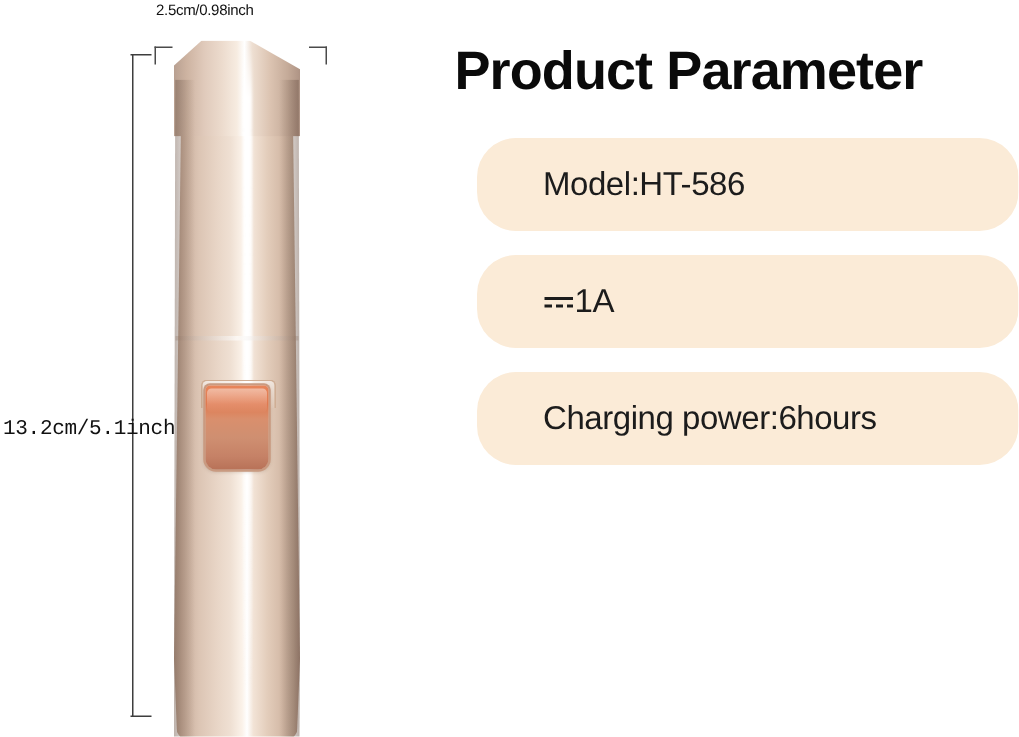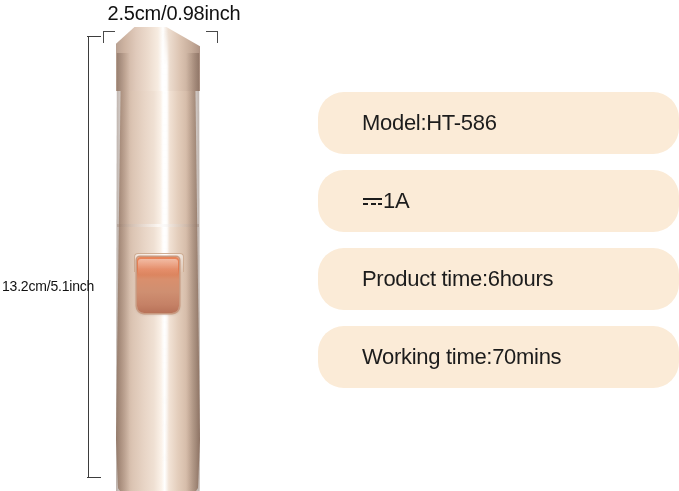--- a/index.html
+++ b/index.html
@@ -21,22 +21,21 @@
     position: absolute;
     left: 0; top: 0;
     width: 290px; height: 491px;
   }
 
   
   #width-label {
     position: absolute;
     left: 104px; top: 2px;
     width: 140px;
-    text-align: center;
-    font-size: 20px;
+    font-size: 10px;
     color: #111;
     letter-spacing: -0.2px;
     white-space: nowrap;
   }
 
   
   .corner-bracket {
     position: absolute;
     width: 11px; height: 11px;
   }
@@ -69,20 +68,21 @@
   #height-ruler::before { top: 0; }
   #height-ruler::after  { bottom: 0; }
 
   #height-label {
     position: absolute;
     left: 2px; top: 278px;
     font-size: 14px;
     color: #111;
     letter-spacing: -0.2px;
     white-space: nowrap;
+    font-family: Liberation Mono, monospace;
   }
 
   
   #device {
     position: absolute;
     left: 112px; top: 27px;
     width: 92px; height: 475px;
   }
 
   
@@ -283,40 +283,38 @@
     <div id="device-highlight"></div>
     <div id="device-seam"></div>
     <div id="cutter-bracket"></div>
     <div id="cutter-window"></div>
     <div id="cutter-gloss"></div>
   </div>
 </div>
 
 <div id="params-panel">
 
+  <div id="page-title">Product Parameter</div>
 
   <div id="param-list">
 
     <div class="param-row">
       <span class="param-text">Model:HT-586</span>
     </div>
 
     <div class="param-row">
       <span class="param-text">
         <span class="dc-symbol">
           <span class="dc-solid"></span>
           <span class="dc-dashed"></span>
         </span>
         <span>1A</span>
       </span>
     </div>
 
     <div class="param-row">
-      <span class="param-text">Product time:6hours</span>
+      <span class="param-text">Charging power:6hours</span>
     </div>
 
-    <div class="param-row">
-      <span class="param-text">Working time:70mins</span>
-    </div>
 
 
   </div>
 </div>
 
 </body></html>

